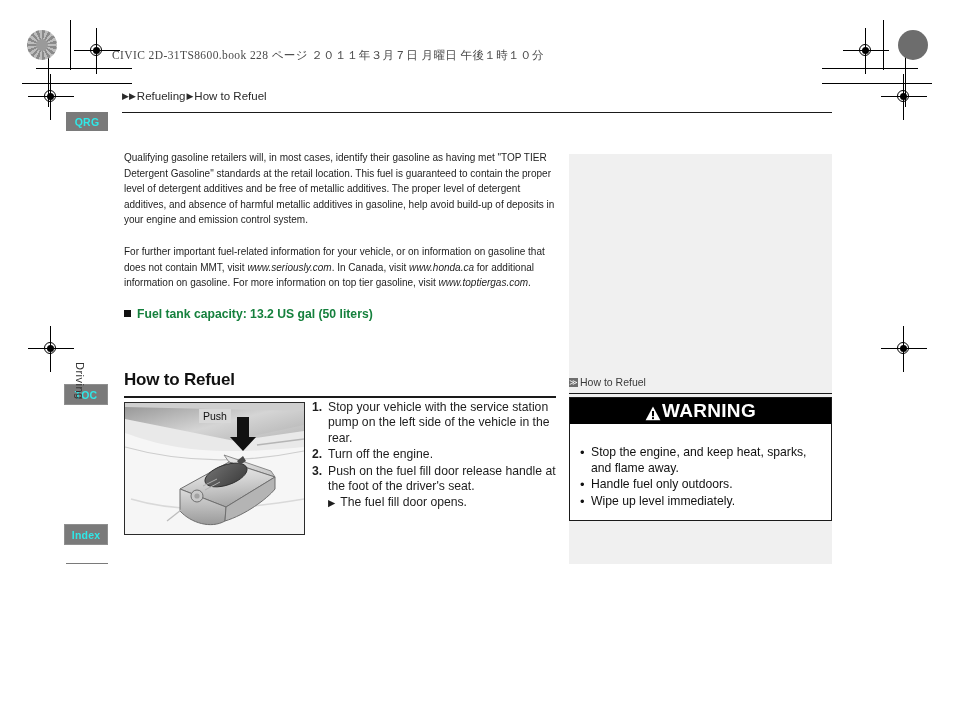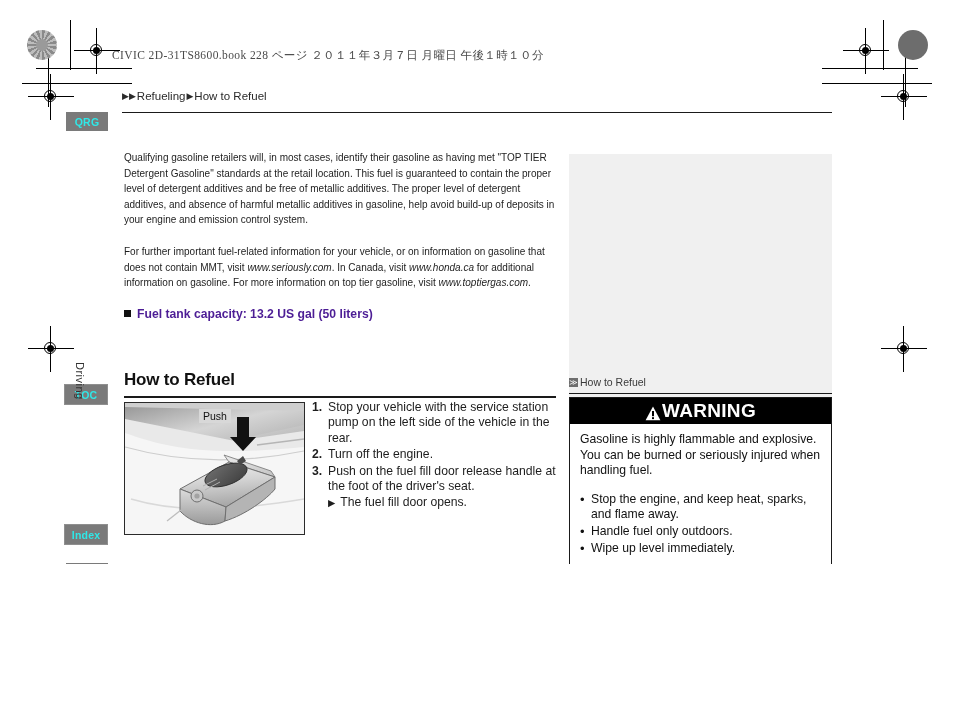--- a/index.html
+++ b/index.html
@@ -156,21 +156,21 @@
     color: #1d1d1d;
     margin: 0 0 16px 0;
     text-align: left;
   }
   .body-par em {
     font-style: italic;
   }
   .spec-line {
     font-size: 12.2px;
     font-weight: bold;
-    color: #4c1d95;
+    color: #15803d;
     display: flex;
     align-items: center;
     margin-top: 2px;
   }
   .spec-square {
     display: inline-block;
     width: 7px;
     height: 7px;
     background: #111;
     margin-right: 6px;
@@ -585,21 +585,20 @@
       <span class="warn-tri">
         <svg width="16" height="15" viewBox="0 0 16 15">
           <path d="M8 0.6 L15.4 14.2 L0.6 14.2 Z" fill="#ffffff"></path>
           <rect x="7" y="5" width="2" height="5.2" fill="#000000"></rect>
           <rect x="7" y="11.2" width="2" height="1.9" fill="#000000"></rect>
         </svg>
       </span>
       <span>WARNING</span>
     </div>
     <div class="warning-body">
-      <p>Gasoline is highly flammable and explosive. You can be burned or seriously injured when handling fuel.</p>
       <ul class="warn-list">
         <li>
           <span class="warn-bullet">•</span>
           <span>Stop the engine, and keep heat, sparks, and flame away.</span>
         </li>
         <li>
           <span class="warn-bullet">•</span>
           <span>Handle fuel only outdoors.</span>
         </li>
         <li>

